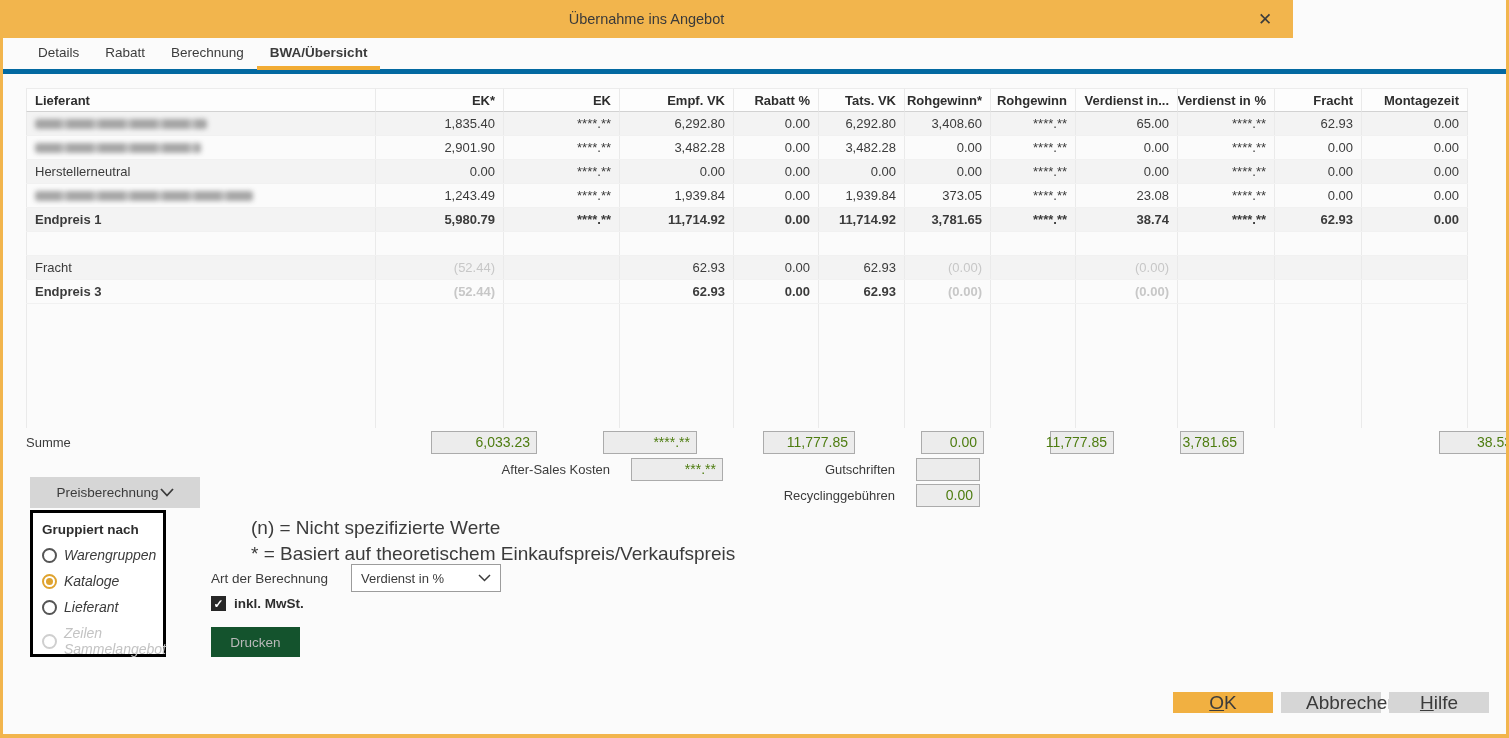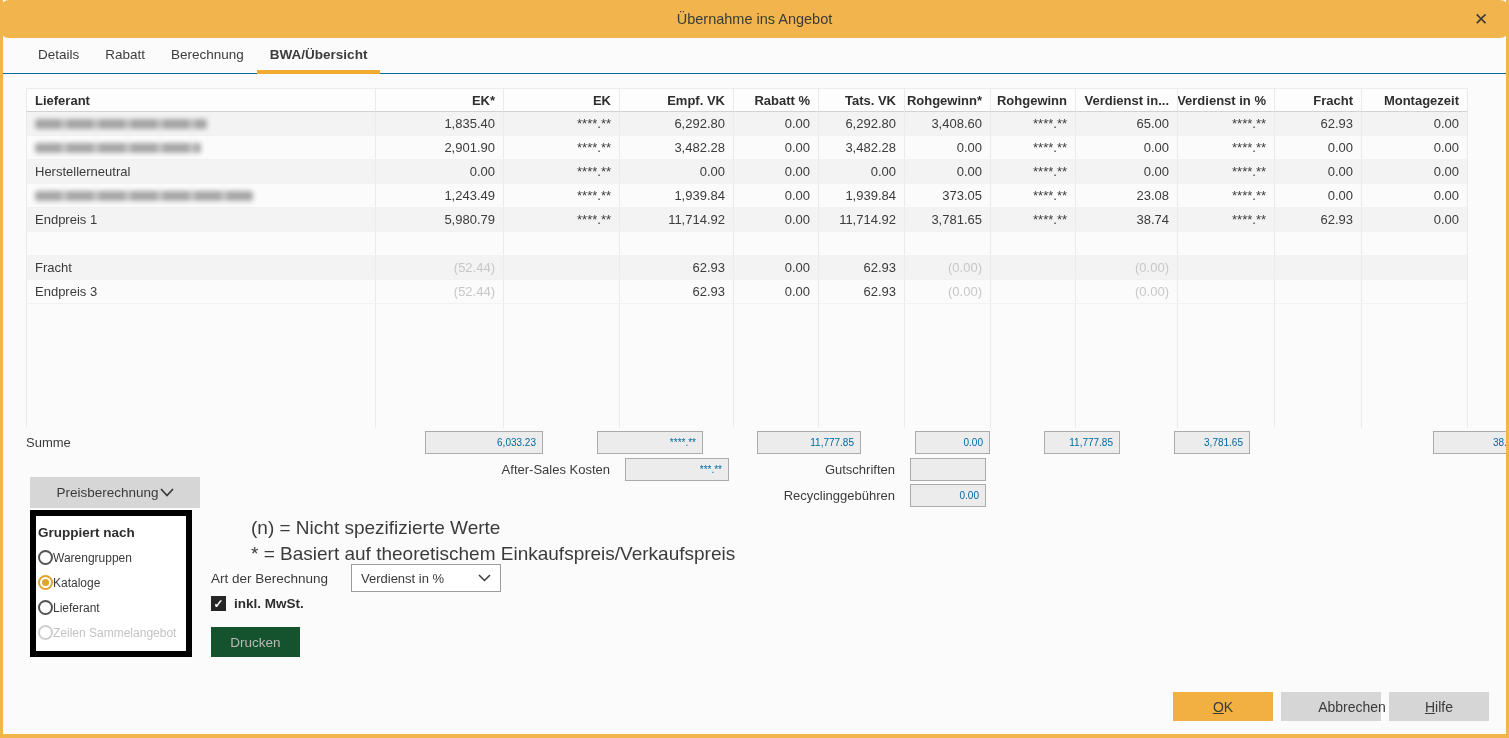--- a/index.html
+++ b/index.html
@@ -1,81 +1,81 @@
 <!DOCTYPE html>
 <html style="--accent: #F2B54D; --tab-underline: #F2AC34; --ok-button: #F1B041; --radio-selected: #DFA32F;"><head>
 <meta charset="utf-8">
 <style>
   html,body{margin:0;padding:0;background:#e8e8e8;font-family:"Liberation Sans",sans-serif;}
   .dialog{position:relative;width:1509px;height:738px;background:#fbfbfb;box-sizing:border-box;
           border-left:3px solid var(--accent);border-right:3px solid var(--accent);
           border-bottom:4px solid var(--accent);overflow:hidden;}
   
-  .titlebar{position:absolute;left:-3px;top:0;width:1509px;height:38px;background:var(--accent);
-            display:flex;align-items:center;justify-content:center;border-radius:9px;}
+  .titlebar{position:absolute;left:-3px;top:0;width:1293px;height:38px;background:var(--accent);
+            display:flex;align-items:center;justify-content:center;}
   .title{font-size:14.5px;color:#3a3a3a;}
   .close{position:absolute;right:16px;top:7px;width:24px;height:24px;display:flex;align-items:center;
          justify-content:center;font-size:17px;color:#3c3c3c;cursor:default;}
   
   .tabbar{position:absolute;left:0;top:38px;right:0;height:36px;display:flex;align-items:stretch;
-          padding-left:22px;border-bottom:1px solid #0369a1;box-sizing:border-box;}
+          padding-left:22px;border-bottom:5px solid #0369a1;box-sizing:border-box;}
   .tab{display:flex;align-items:center;padding:0 13px;font-size:13.5px;color:#3c3c3c;
        border-bottom:4px solid transparent;margin-bottom:-1px;}
   .tab.active{font-weight:bold;border-bottom-color:var(--tab-underline);}
   
   .table{position:absolute;left:23px;top:88px;width:1442px;font-size:13px;color:#3b3b3b;}
   .grid{display:grid;grid-template-columns:350px 128px 116px 114px 85px 86px 86px 85px 102px 97px 87px 106px;}
   .cell{height:23px;box-sizing:border-box;border-right:1px solid #eaeaea;padding:0 8px;
         display:flex;align-items:center;justify-content:flex-end;white-space:nowrap;overflow:hidden;}
   .cell:first-child{justify-content:flex-start;border-left:1px solid #eaeaea;}
   .hrow .cell{height:24px;font-weight:bold;color:#2e2e2e;border-top:1px solid #ececec;
               border-bottom:1px solid #d2d2d2;background:#fdfdfd;}
   .brow{border-bottom:1px solid #f1f1f1;}
   .brow.shaded{background:#f3f3f3;}
-  .brow.bold{font-weight:normal;}
+  .brow.bold{font-weight:bold;}
   .muted{color:#c7c7c7;}
   .filler .cell{height:124px;}
   .redact{display:inline-block;height:10px;border-radius:3px;filter:blur(2.5px);opacity:.8;
           background:repeating-linear-gradient(90deg,#909090 0 26px,#b5b5b5 26px 32px);}
   
   .sumrow{height:28px;align-items:center;gap:44px;}
   .subrow{height:26px;align-items:center;}
   .sumlabel{font-size:13px;color:#3b3b3b;}
-  .sumbox{height:23px;box-sizing:border-box;background:#ececec;border:1px solid #ababab;margin:0 5px;
-          display:flex;align-items:center;justify-content:flex-end;padding:0 6px;color:#0369a1;
-          font-size:10px;white-space:nowrap;}
+  .sumbox{height:23px;box-sizing:border-box;background:#ececec;border:1px solid #ababab;margin:0 11px;
+          display:flex;align-items:center;justify-content:flex-end;padding:0 6px;color:#4d7c0f;
+          font-size:14px;white-space:nowrap;}
   .sr-label{text-align:right;padding-right:10px;font-size:13px;color:#3b3b3b;}
   .c2-4{grid-column:2/4;} .c4{grid-column:4/5;} .c5-7{grid-column:5/7;} .c7{grid-column:7/8;}
   
   .btn-preis{position:absolute;left:27px;top:477px;width:170px;height:31px;background:#d6d6d6;border:none;
              display:flex;align-items:center;justify-content:center;gap:1px;font-size:13.5px;color:#3b3b3b;
              font-family:inherit;}
-  .groupbox{position:absolute;left:27px;top:510px;width:162px;height:147px;background:#fff;
-            border:6px solid #000000;box-sizing:border-box;padding:9px 2px;}
+  .groupbox{position:absolute;left:27px;top:510px;width:136px;height:147px;background:#fff;
+            border:3px solid #000000;box-sizing:border-box;padding:9px 9px;}
   .grouptitle{font-weight:bold;font-size:13.5px;color:#2e2e2e;margin-bottom:4px;}
-  .radio-row{display:flex;align-items:center;margin:10px 0;font-size:12px;color:#3b3b3b;}
+  .radio-row{display:flex;align-items:center;gap:7px;margin:10px 0;font-size:14px;color:#3b3b3b;font-style:italic;}
   .radio{width:15px;height:15px;border:2px solid #555;border-radius:50%;box-sizing:border-box;
          position:relative;flex:0 0 auto;}
   .radio.sel{border-color:var(--radio-selected);}
   .radio.sel::after{content:"";position:absolute;inset:2px;background:var(--radio-selected);border-radius:50%;}
   .radio-row.disabled{color:#c3c3c3;}
   .radio-row.disabled .radio{border-color:#cfcfcf;}
   .note{position:absolute;left:208px;font-size:19px;color:#3b3b3b;margin-left:40px;}
   .artlabel{position:absolute;left:208px;top:571px;font-size:13.5px;color:#3b3b3b;}
   .select{position:absolute;left:348px;top:564px;width:150px;height:28px;box-sizing:border-box;
           border:1px solid #9c9c9c;background:#fff;display:flex;align-items:center;
           justify-content:space-between;padding:0 9px;font-size:13px;color:#3b3b3b;}
   .mwst{position:absolute;left:208px;top:596px;display:flex;gap:8px;align-items:center;
         font-weight:bold;font-size:13.5px;color:#2e2e2e;}
   .checkbox{width:15px;height:15px;background:#262626;color:#fff;display:flex;align-items:center;
             justify-content:center;font-size:12px;line-height:1;}
   .drucken{position:absolute;left:208px;top:627px;width:89px;height:30px;background:#14532d;
            color:#b9b9b9;border:none;font-size:13.5px;font-family:inherit;}
   
-  .fbtn{position:absolute;top:692px;height:29px;width:100px;border:none;font-size:14px;color:#3b3b3b;
+  .fbtn{position:absolute;top:692px;height:21px;width:100px;border:none;font-size:19px;color:#3b3b3b;
         display:flex;align-items:center;justify-content:center;font-family:inherit;}
   .fbtn .lbl{display:block;}
   .uline::first-letter{text-decoration:underline;}
   .btn-ok{left:1170px;background:var(--ok-button);}
   .btn-cancel{left:1278px;background:#d6d6d6;padding-left:48px;}
   .btn-help{left:1386px;background:#d6d6d6;}
   .chev{flex:0 0 auto;}
 </style>
 </head>
 <body>

